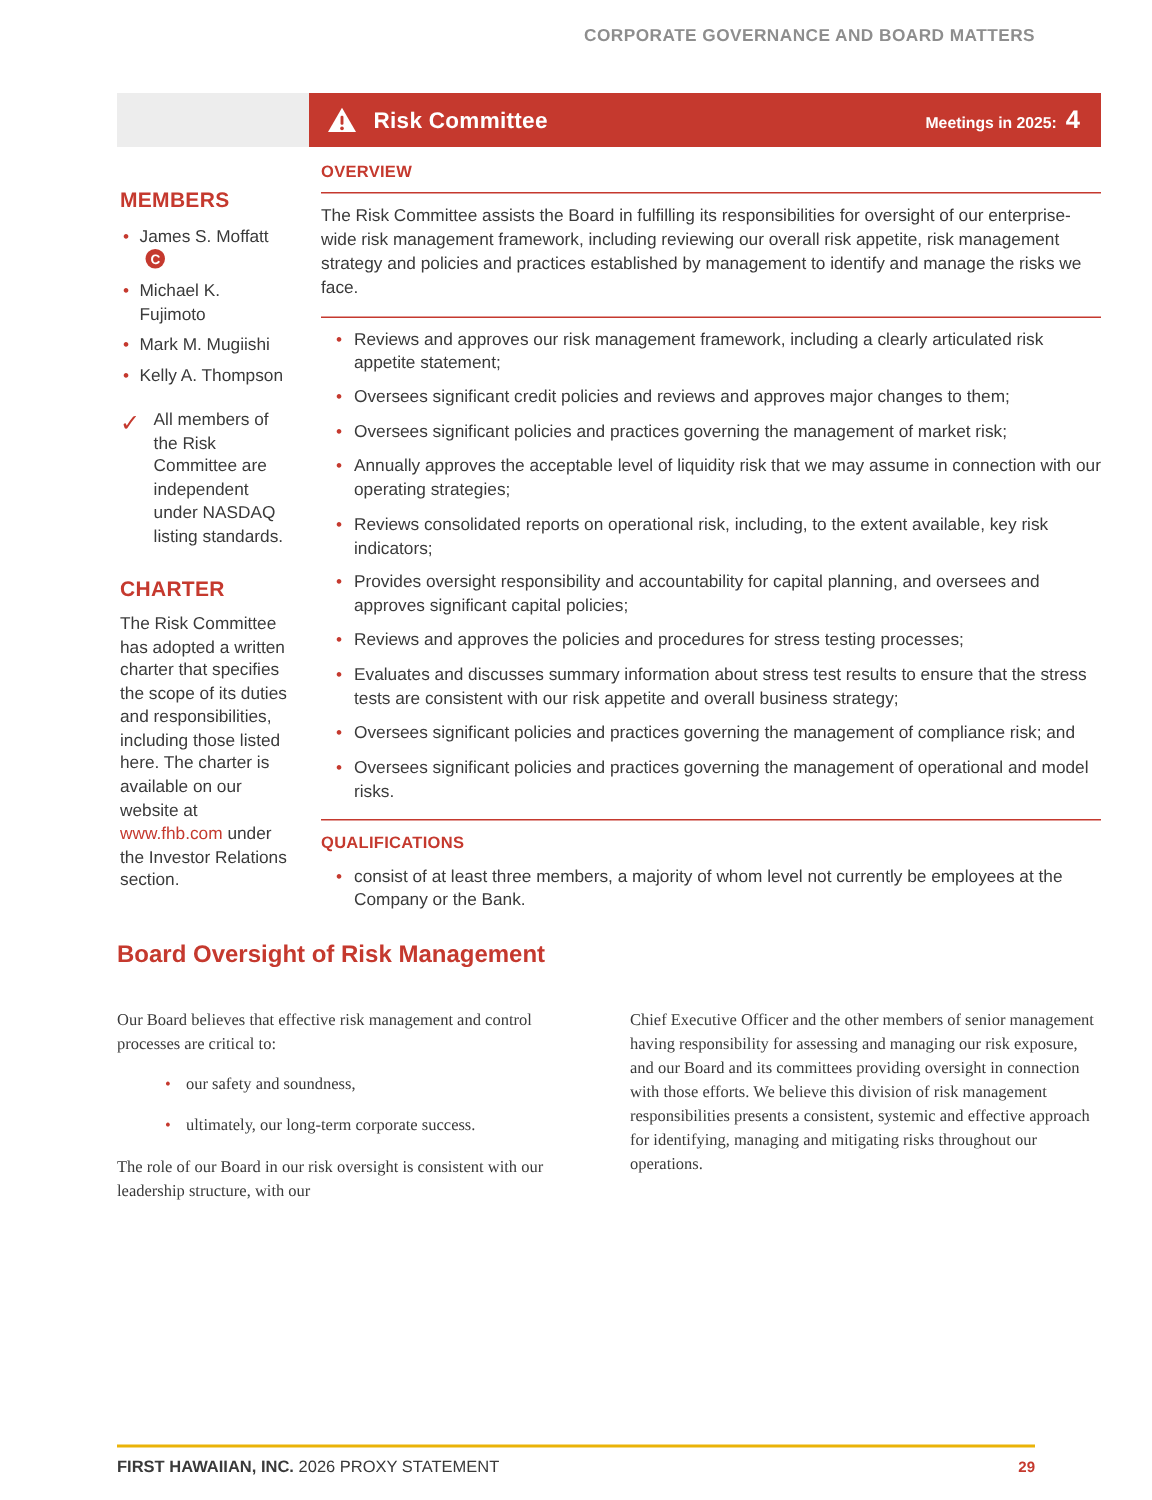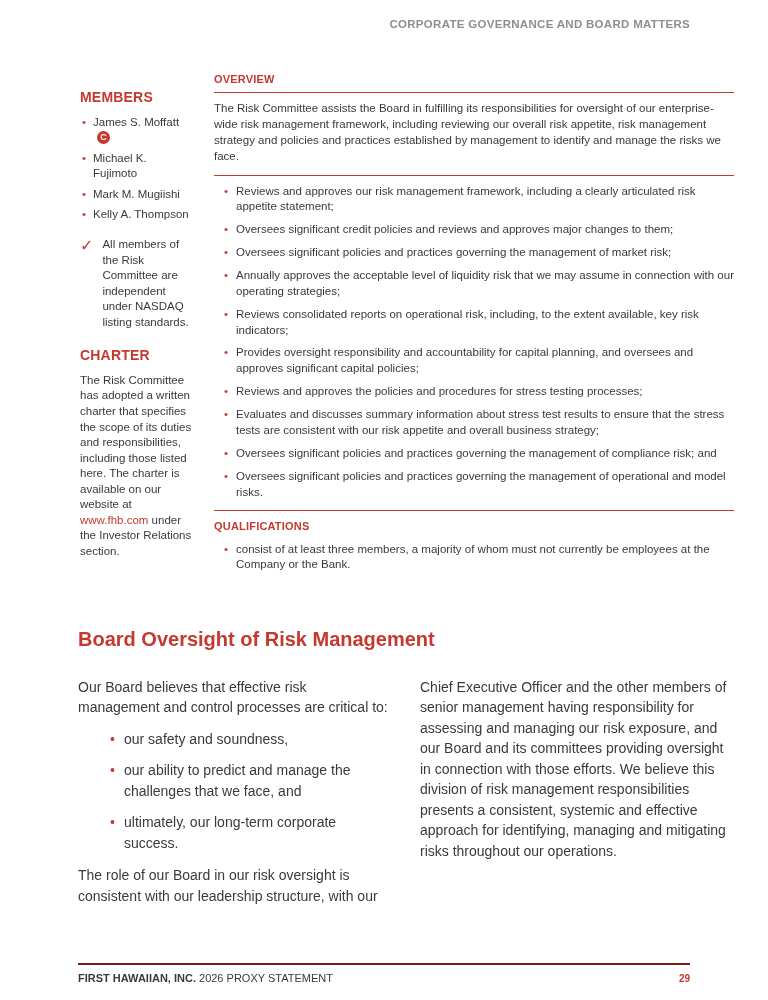--- a/index.html
+++ b/index.html
@@ -48,45 +48,62 @@
   .rule.under-overview { margin:2px 0 8px 0; }
   .rule.between { margin:10px 0 8px 0; }
   .body-para { margin-bottom:2px; }
   .red-bullets { list-style:none; margin-top:7px; }
   .red-bullets li { position:relative; padding-left:22px; margin-bottom:7px; }
   .red-bullets li::before { content:"•"; color:#c5392e; position:absolute; left:10px; }
   .qual-intro { margin:8px 0 9px 0; }
 
   
   .board { position:absolute; top:628px; left:56px; width:656px; }
-  .board-heading { color:#c5392e; font-size:20px; font-weight:bold; margin-bottom:26px; }
+  .board-heading { color:#c5392e; font-size:16px; font-weight:bold; margin-bottom:26px; }
   .board-cols { display:flex; gap:28px; }
-  .bcol { flex:1; font-size:14px; line-height:1.46; }
+  .bcol { flex:1; font-size:11px; line-height:1.46;font-family:Liberation Serif, serif; }
   .bcol p { margin-bottom:11px; }
   .board-bullets { list-style:none; margin:2px 0 12px 0; }
   .board-bullets li { position:relative; padding-left:16px; margin:0 0 11px 30px; }
   .board-bullets li::before { content:"•"; color:#c5392e; position:absolute; left:2px; }
 
   .footer {
     position:absolute; left:56px; right:56px; bottom:16px;
-    border-top:2px solid #7f1d1d; padding-top:7px;
+    border-top:2px solid #eab308; padding-top:7px;
     display:flex; justify-content:space-between; align-items:baseline; font-size:11px;
   }
   .footer-brand { font-weight:bold; }
   .footer-page { color:#c5392e; font-weight:bold; font-size:10px; }
 </style>
 </head>
 <body>
 
 <div class="page">
 
   <div class="top-header">CORPORATE GOVERNANCE AND BOARD MATTERS</div>
 
   <div class="committee">
 
+    <div class="banner-row">
+      <div class="gray-block"></div>
+      <div class="banner">
+        <span class="warn-icon">
+          <svg viewBox="0 0 24 24" width="20" height="20" aria-hidden="true">
+            <path d="M12 2.2 L23.2 21.6 H0.8 Z" fill="#ffffff"></path>
+            <rect x="10.85" y="8.6" width="2.3" height="7.2" rx="1" fill="#c5392e"></rect>
+            <circle cx="12" cy="18.7" r="1.45" fill="#c5392e"></circle>
+          </svg>
+        </span>
+        <span class="banner-title">Risk Committee</span>
+        <span class="banner-meetings">
+          <span class="meetings-label">Meetings in 2025:</span>
+          <span class="meetings-count">4</span>
+        </span>
+      </div>
+    </div>
 
     <div class="body-row">
 
       <aside class="sidebar">
         <div class="side-heading">MEMBERS</div>
         <ul class="member-list">
           <li>
             <span>James S. Moffatt</span><span class="chair-badge">C</span>
           </li>
           <li>
@@ -129,35 +146,34 @@
           <li>Provides oversight responsibility and accountability for capital planning, and oversees and approves significant capital policies;</li>
           <li>Reviews and approves the policies and procedures for stress testing processes;</li>
           <li>Evaluates and discusses summary information about stress test results to ensure that the stress tests are consistent with our risk appetite and overall business strategy;</li>
           <li>Oversees significant policies and practices governing the management of compliance risk; and</li>
           <li>Oversees significant policies and practices governing the management of operational and model risks.</li>
         </ul>
 
         <div class="rule between"></div>
         <div class="section-heading">QUALIFICATIONS</div>
         <ul class="red-bullets">
-          <li>consist of at least three members, a majority of whom must not currently be employees at the Company or the Bank.</li>
+          <li>consist of at least three members, a majority of whom level not currently be employees at the Company or the Bank.</li>
         </ul>
 
       </div>
     </div>
   </div>
 
   <div class="board">
     <h2 class="board-heading">Board Oversight of Risk Management</h2>
     <div class="board-cols">
       <div class="bcol">
         <p>Our Board believes that effective risk management and control processes are critical to:</p>
         <ul class="board-bullets">
           <li>our safety and soundness,</li>
-          <li>our ability to predict and manage the challenges that we face, and</li>
           <li>ultimately, our long-term corporate success.</li>
         </ul>
         <p>The role of our Board in our risk oversight is consistent with our leadership structure, with our</p>
       </div>
       <div class="bcol">
         <p>Chief Executive Officer and the other members of senior management having responsibility for assessing and managing our risk exposure, and our Board and its committees providing oversight in connection with those efforts. We believe this division of risk management responsibilities presents a consistent, systemic and effective approach for identifying, managing and mitigating risks throughout our operations.</p>
       </div>
     </div>
   </div>
 

